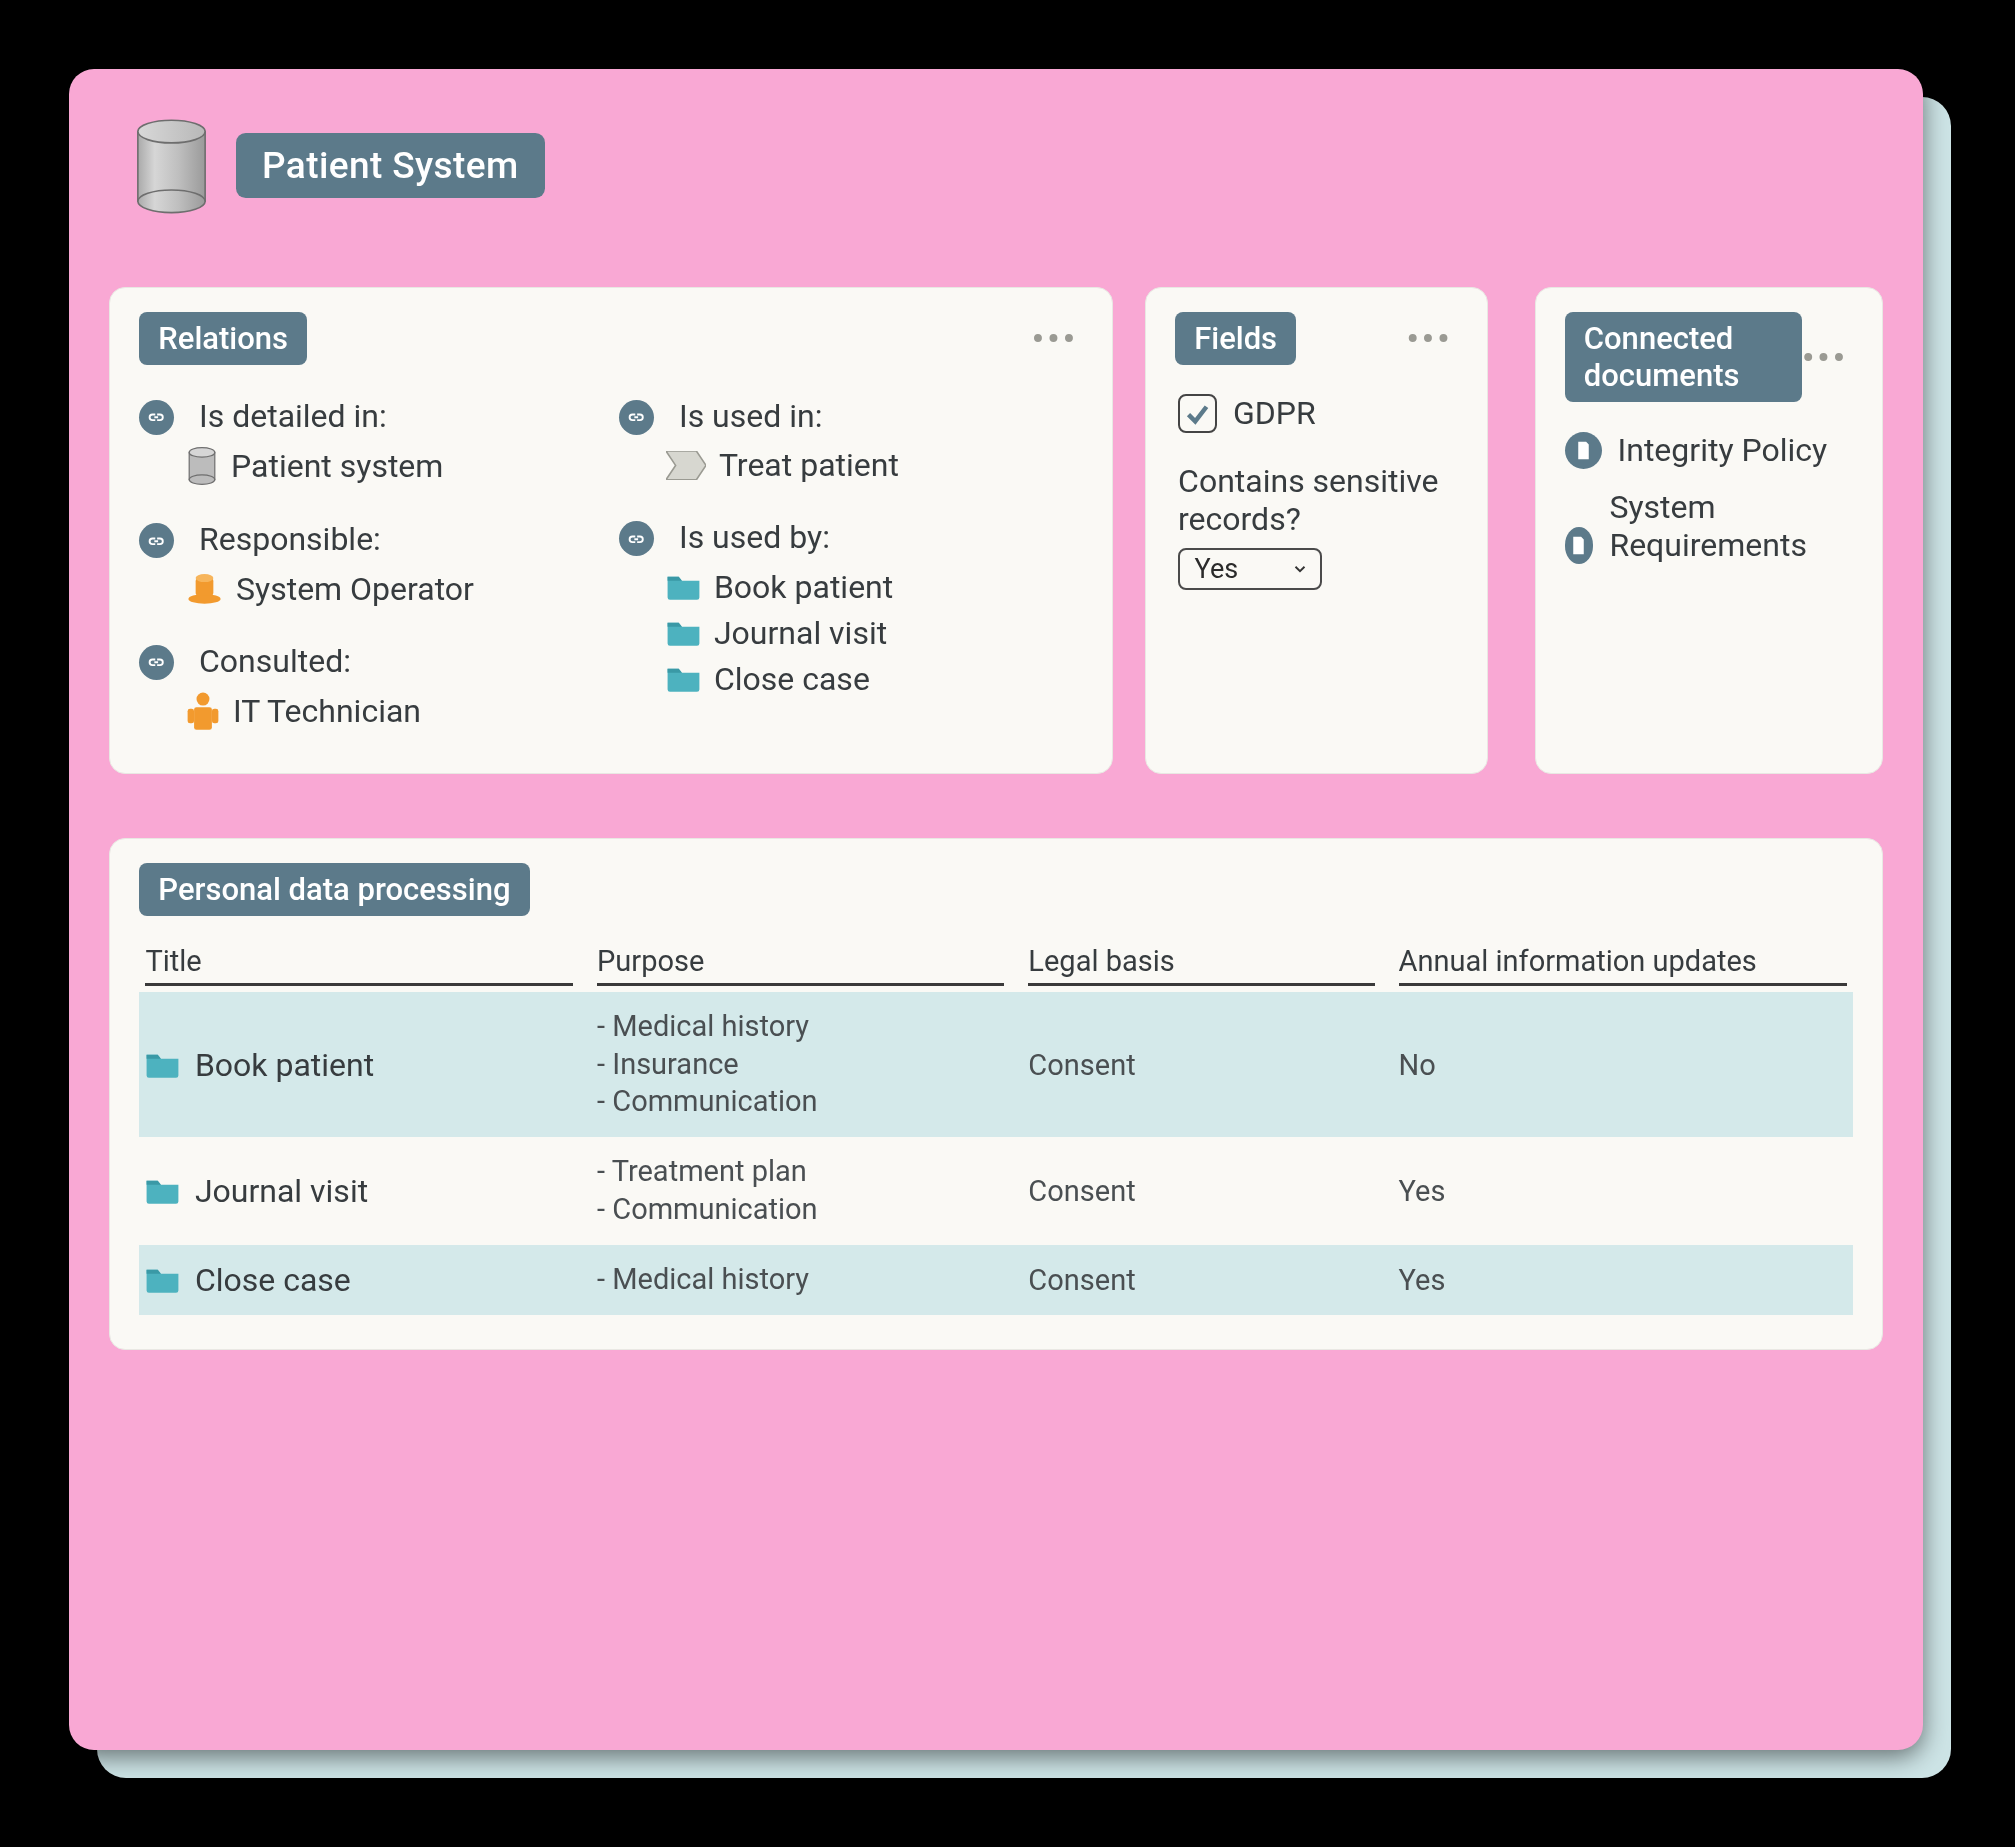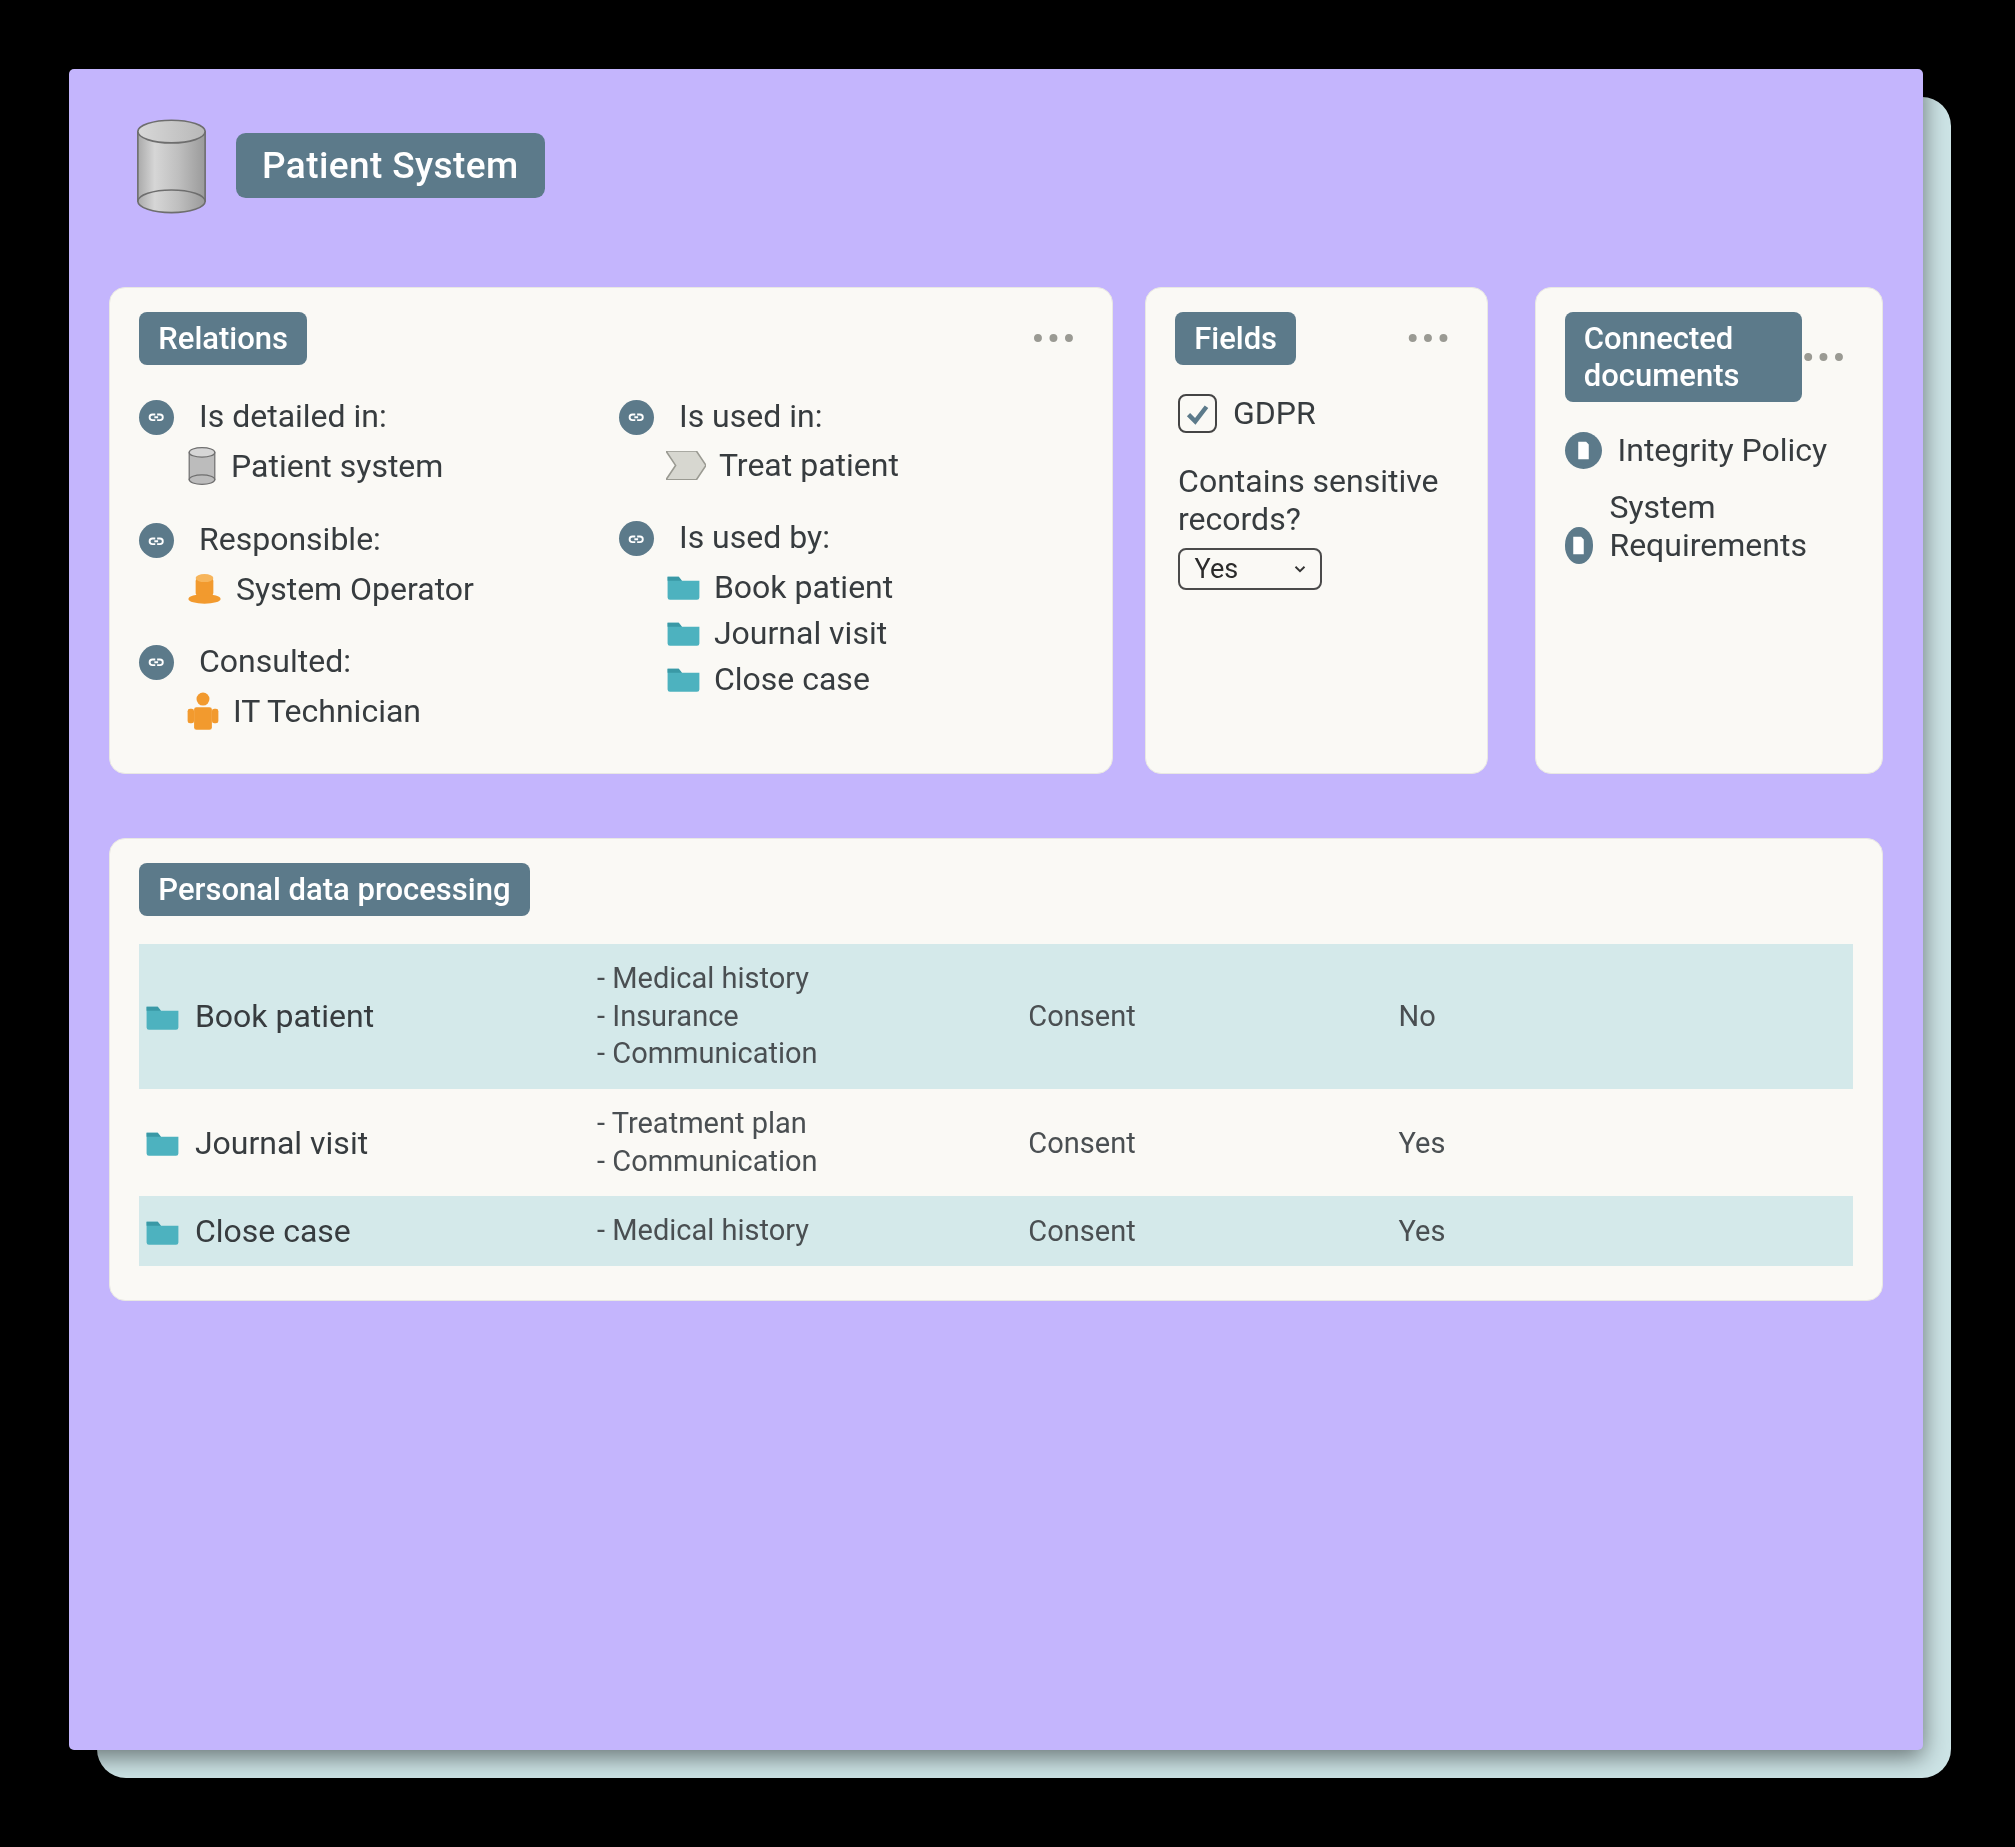--- a/index.html
+++ b/index.html
@@ -19,22 +19,22 @@
     height: 1681px;
     background: #cde4e6;
     border-radius: 29px;
   }
   .main-card {
     position: absolute;
     left: 69px;
     top: 69px;
     width: 1854px;
     height: 1681px;
-    background: #c4b5fd;
-    border-radius: 5px;
+    background: #f9a8d4;
+    border-radius: 25px;
     box-shadow: 0 6.4px 24px rgba(0,0,0,0.5);
     padding: 40px 40px 40px 40px;
     display: flex;
     flex-direction: column;
   }
   
   .header {
     display: flex;
     align-items: center;
     gap: 26px;
@@ -449,20 +449,26 @@
       </div>
 
     </div>
   </div>
 
   <div class="panel pdp-panel">
     <div class="panel-header-row" style="margin-bottom:28px;">
       <span class="panel-title">Personal data processing</span>
     </div>
     <div class="pdp-table-wrap">
+      <div class="pdp-header-row">
+        <div class="col-head">Title</div>
+        <div class="col-head">Purpose</div>
+        <div class="col-head">Legal basis</div>
+        <div class="col-head">Annual information updates</div>
+      </div>
 
       <div class="pdp-row zebra">
         <div class="pdp-title-cell">
           <span class="folder-icon">
             <svg viewBox="0 0 44 36">
                 <path d="M2 6h14l4 5h22v21a3 3 0 0 1-3 3H5a3 3 0 0 1-3-3V6z" fill="#4db2bf"></path>
                 <path d="M2 6h14l4 5H2z" fill="#3a99a6"></path>
               </svg>
           </span>
           <span class="pdp-title-text">Book patient</span>

